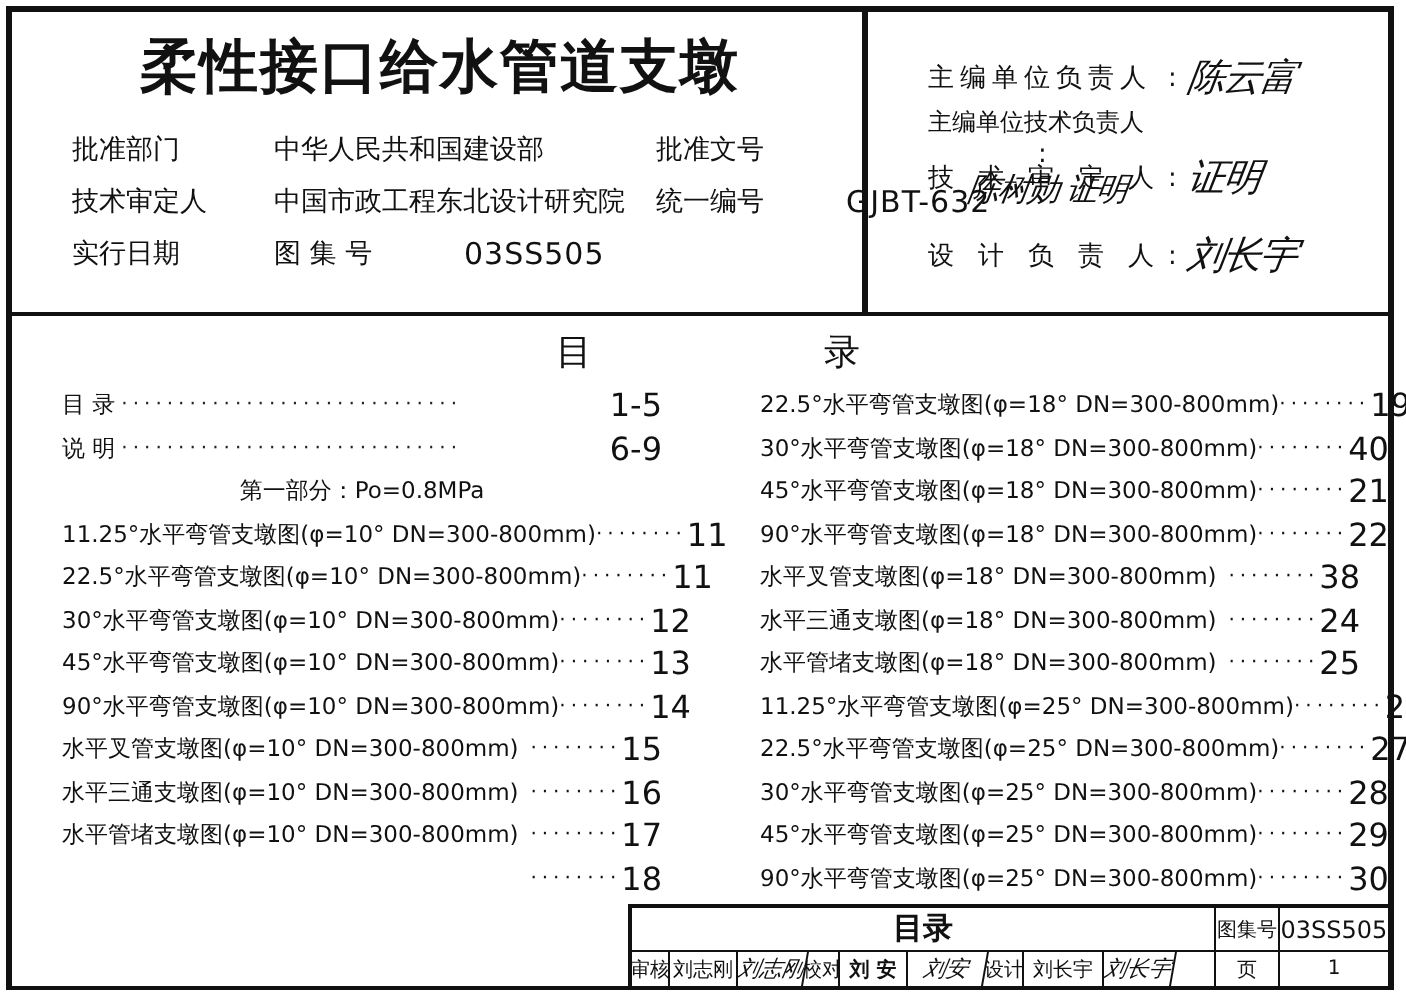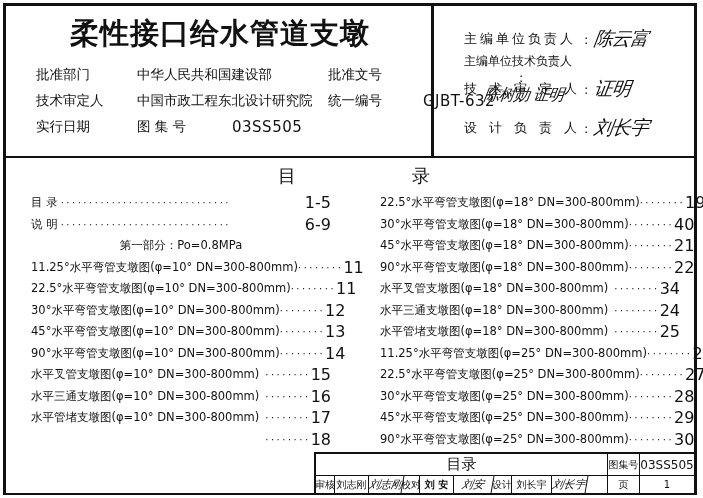--- a/index.html
+++ b/index.html
@@ -35,21 +35,21 @@
   .toc-item .p { flex: 0 0 auto; text-align: right; font-size: 16px; }
   .toc-item.center { justify-content: center; }
   .toc-item .gap-dots { margin-left: auto; letter-spacing: 2.5px; font-size: 10px; }
 
   
   .tb { position: absolute; left: 308px; top: 446px; right: 0; bottom: 0; border-left: 2px solid #111; border-top: 2px solid #111; font-size: 10px; }
   .tb-row1 { position: absolute; left: 0; top: 0; right: 0; height: 22px; border-bottom: 1.5px solid #111; }
   .tb-row2 { position: absolute; left: 0; top: 22px; right: 0; bottom: 0; }
   .cell { position: absolute; top: 0; bottom: 0; display: flex; align-items: center; justify-content: center; border-right: 1px solid #111; white-space: nowrap; overflow: hidden; }
   .cell.last { border-right: none; }
-  .tb-title { font-size: 15px; font-weight: normal; }
+  .tb-title { font-size: 15px; font-weight: bold; }
   .tb-code { font-size: 12px; }
   .tb-sig { font-family: "DejaVu Serif", serif; font-style: italic; font-size: 11px; transform: skewX(-10deg); }
 </style>
 </head>
 <body>
 
 <div class="frame">
 
   <div class="hdr-left">
     <div class="main-title">柔性接口给水管道支墩</div>
@@ -177,21 +177,21 @@
         <span class="p">21</span>
       </div>
     <div class="toc-item">
         <span class="t">90°水平弯管支墩图(φ=18°  DN=300-800mm)</span>
         <span class="gap-dots">········</span>
         <span class="p">22</span>
       </div>
     <div class="toc-item">
         <span class="t">水平叉管支墩图(φ=18°  DN=300-800mm)</span>
         <span class="gap-dots">········</span>
-        <span class="p">34</span>
+        <span class="p">38</span>
       </div>
     <div class="toc-item">
         <span class="t">水平三通支墩图(φ=18°  DN=300-800mm)</span>
         <span class="gap-dots">········</span>
         <span class="p">24</span>
       </div>
     <div class="toc-item">
         <span class="t">水平管堵支墩图(φ=18°  DN=300-800mm)</span>
         <span class="gap-dots">········</span>
         <span class="p">25</span>

